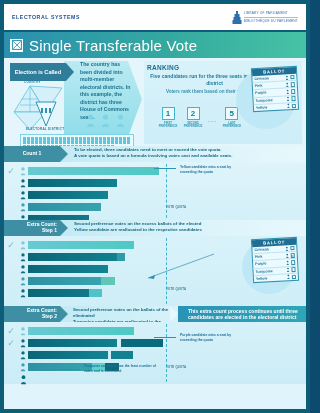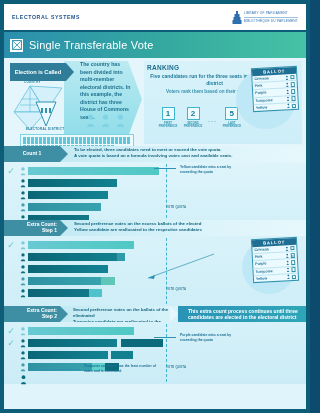--- a/index.html
+++ b/index.html
@@ -34,21 +34,21 @@
   .titleband {
     position:absolute; left:4px; top:32px; right:4px; height:26px;
     background:linear-gradient(90deg,#2b8fae 0%, #35a99f 55%, #46c3a6 100%);
     display:flex; align-items:center; padding-left:6px; gap:6px;
   }
   .titleband .tico {
     width:13px; height:13px; background:#ffffff; position:relative;
     display:flex; align-items:center; justify-content:center;
   }
   .titleband .tico svg { display:block; }
-  .titleband h1 { font-size:11px; font-weight:normal; color:#fff; letter-spacing:.2px; }
+  .titleband h1 { font-size:15px; font-weight:normal; color:#fff; letter-spacing:.2px; }
 
   
   .body {
     position:absolute; left:4px; top:58px; right:4px; bottom:4px;
     background:#dff4fb; overflow:hidden;
   }
 
   
   .sec1 { position:relative; height:88px; background:#e4f6fb; }
   .tagdark {

